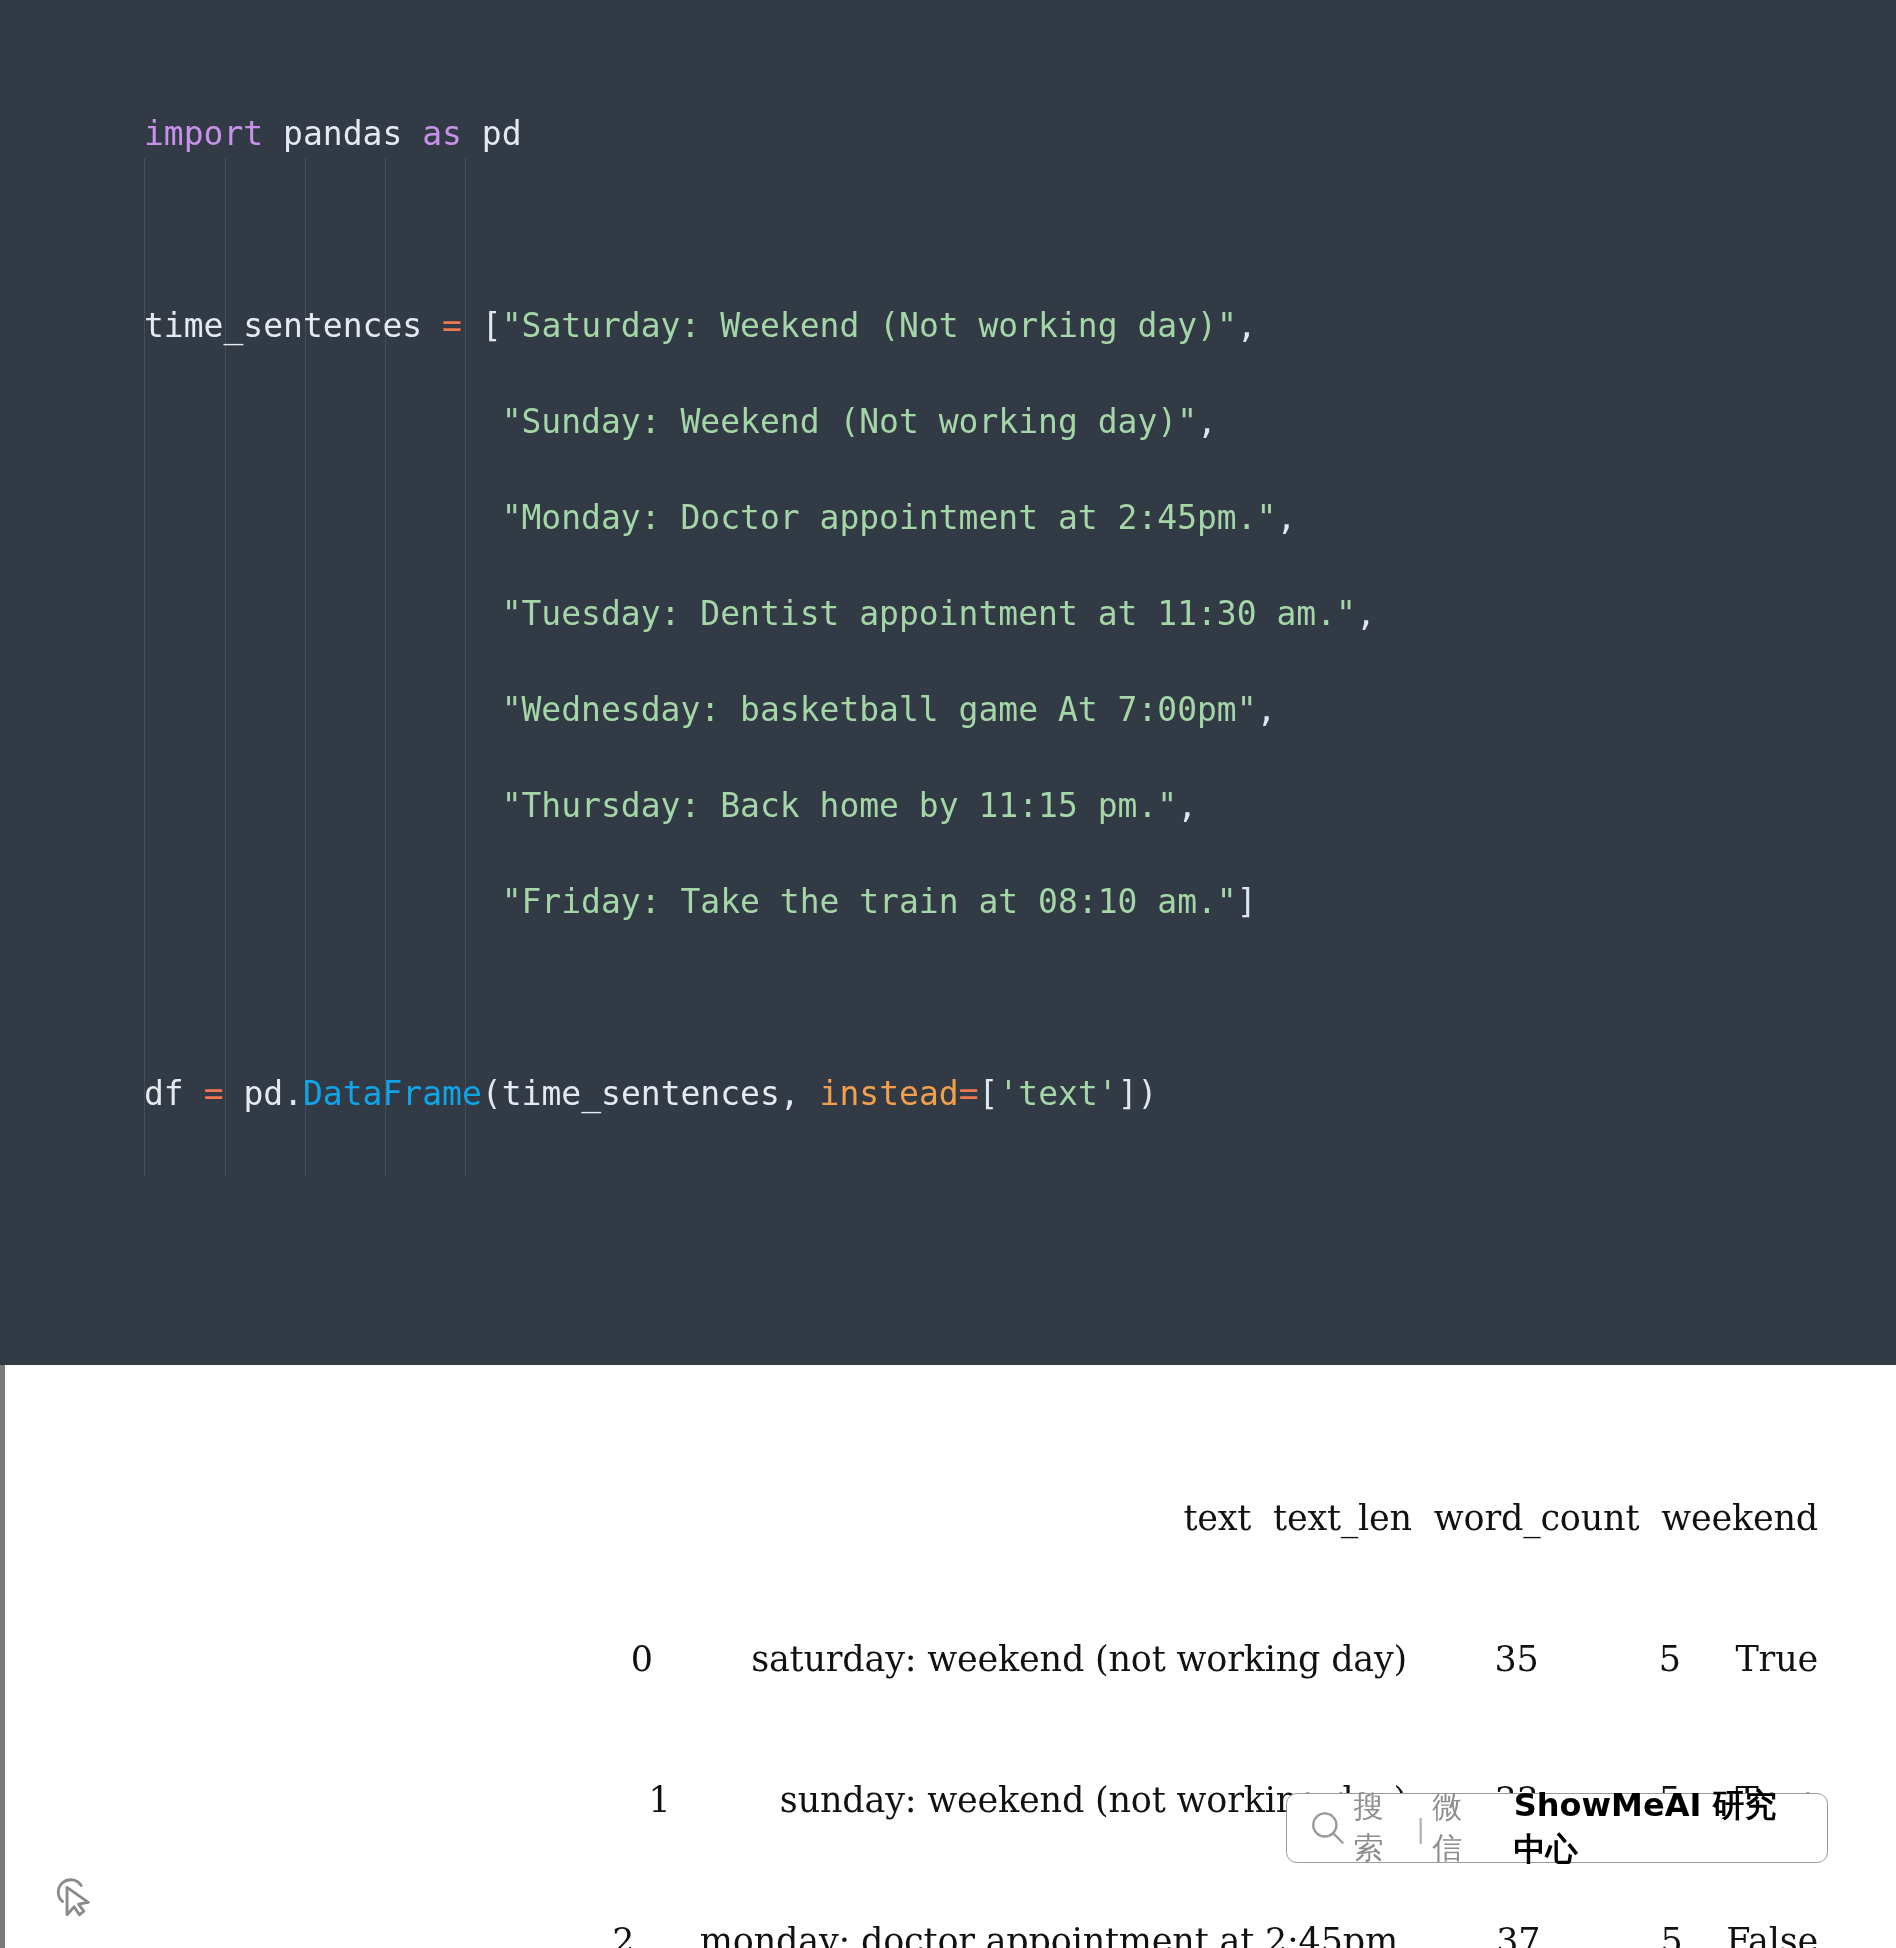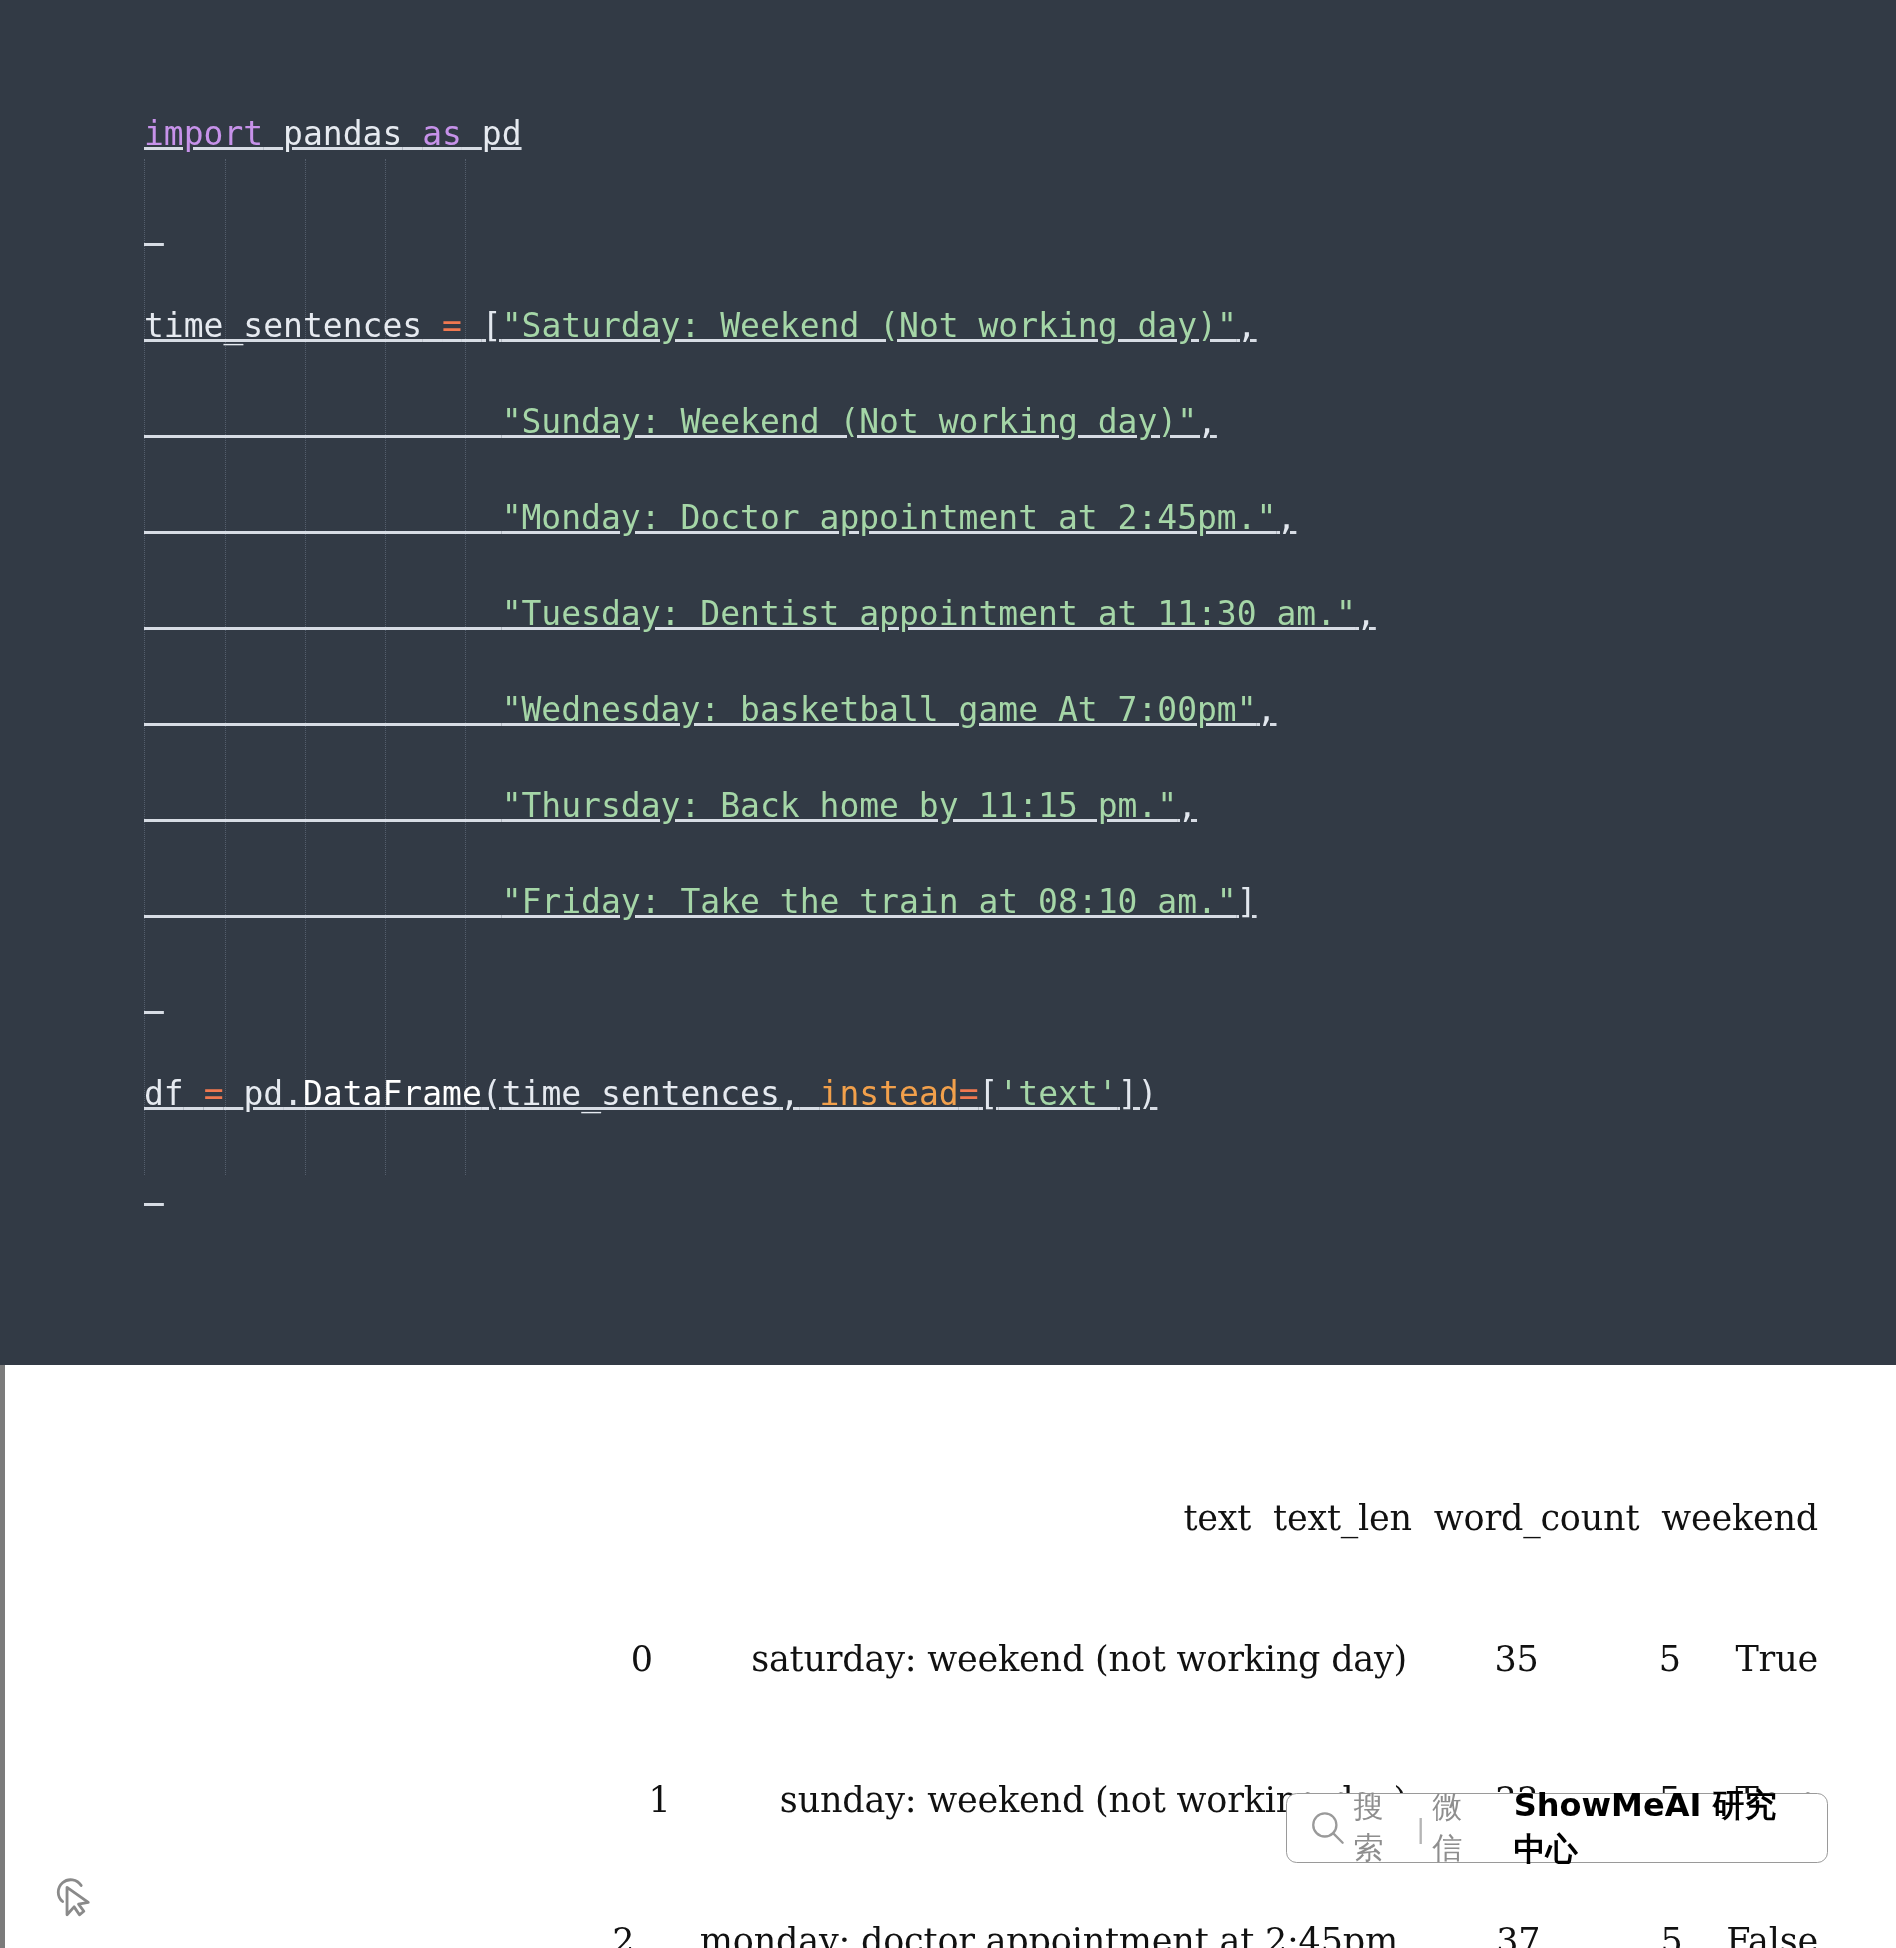--- a/index.html
+++ b/index.html
@@ -23,38 +23,38 @@
   #code-block {
     position: absolute;
     left: 144px; top: 62px;
     font-family: "DejaVu Sans Mono", "Liberation Mono", monospace;
     font-size: 33px;
     line-height: 48px;
     white-space: pre;
     color: #d7dce4;
     letter-spacing: 0px;
   }
-  .ln { display: block; height: 48px; white-space: pre; text-decoration: underline; }
+  .ln { display: block; height: 48px; white-space: pre; }
 
   
   .guide {
     position: absolute;
     top: 159px;
     width: 0px;
     height: 1016px;
     border-left: 1.8px dotted #5b6573;
     opacity: .85;
   }
 
   
   .kw   { color: #c792ea; }          
   .pln  { color: #e6eaf0; }          
   .op   { color: #f07850; }          
   .str  { color: #a5d6a7; }          
-  .fn   { color: #ffffff; }
+  .fn   { color: #0ea5e9; }
   .par  { color: #e2e7ee; }          
   .kwa  { color: #f2a04b; }  
   .cmt  { color: #8b97a6; }          
 
   
   #output-panel {
     position: absolute;
     left: 0; top: 1365px;
     width: 1896px; height: 584px;
     background: #ffffff;

